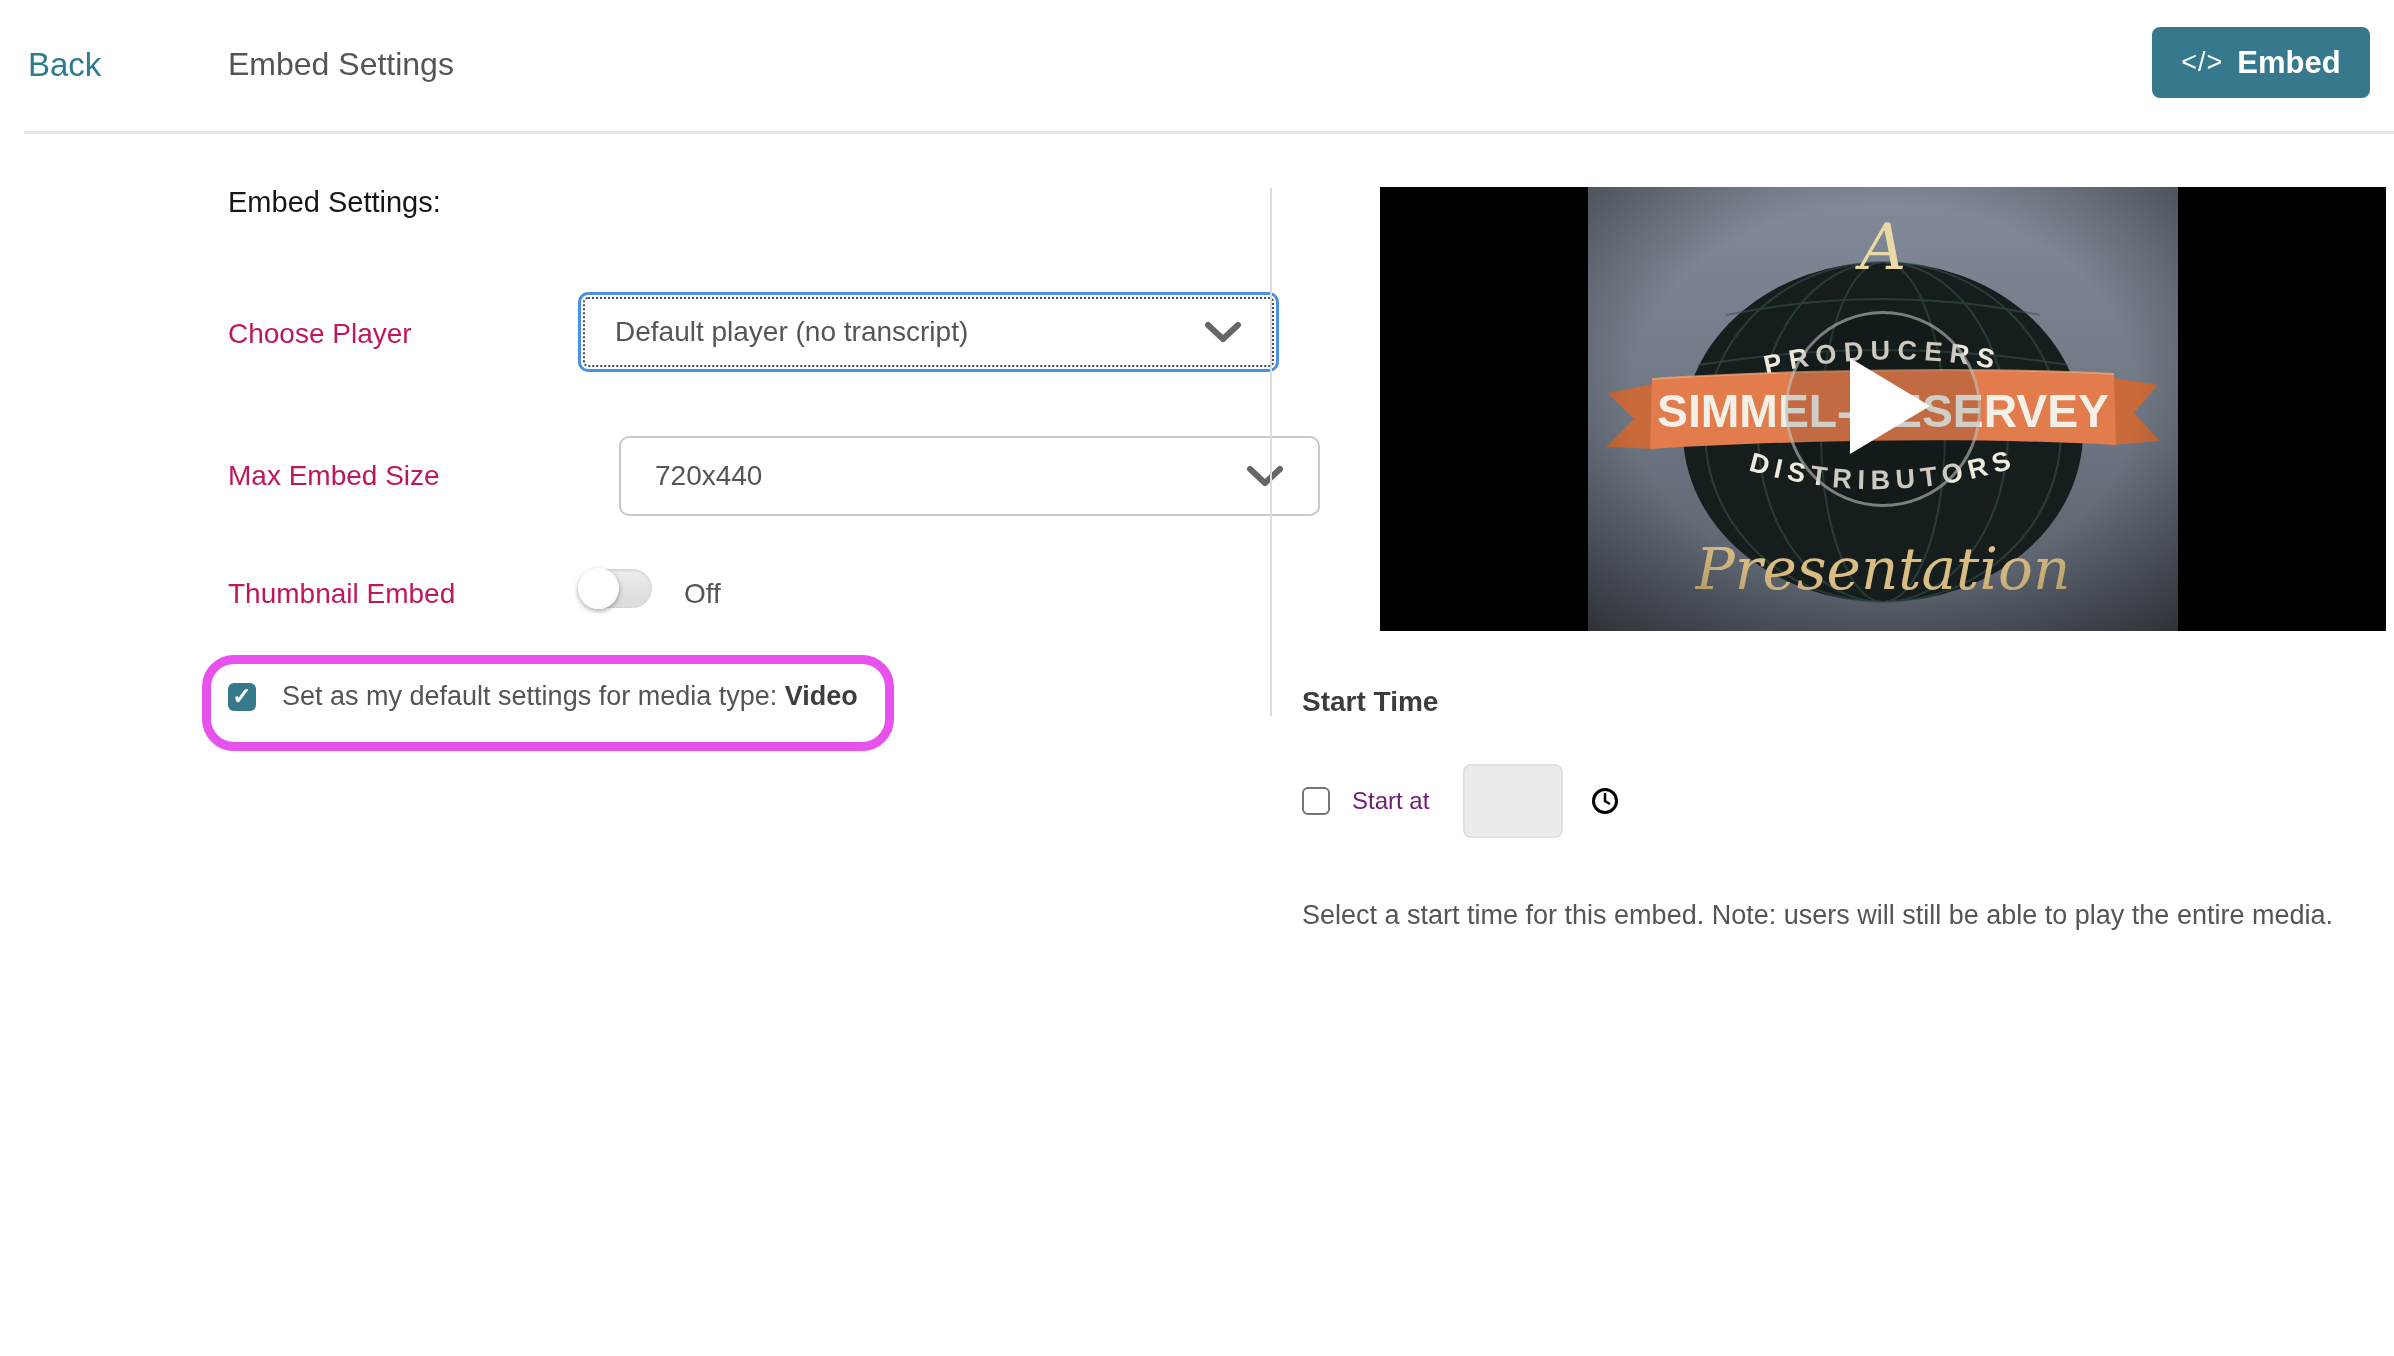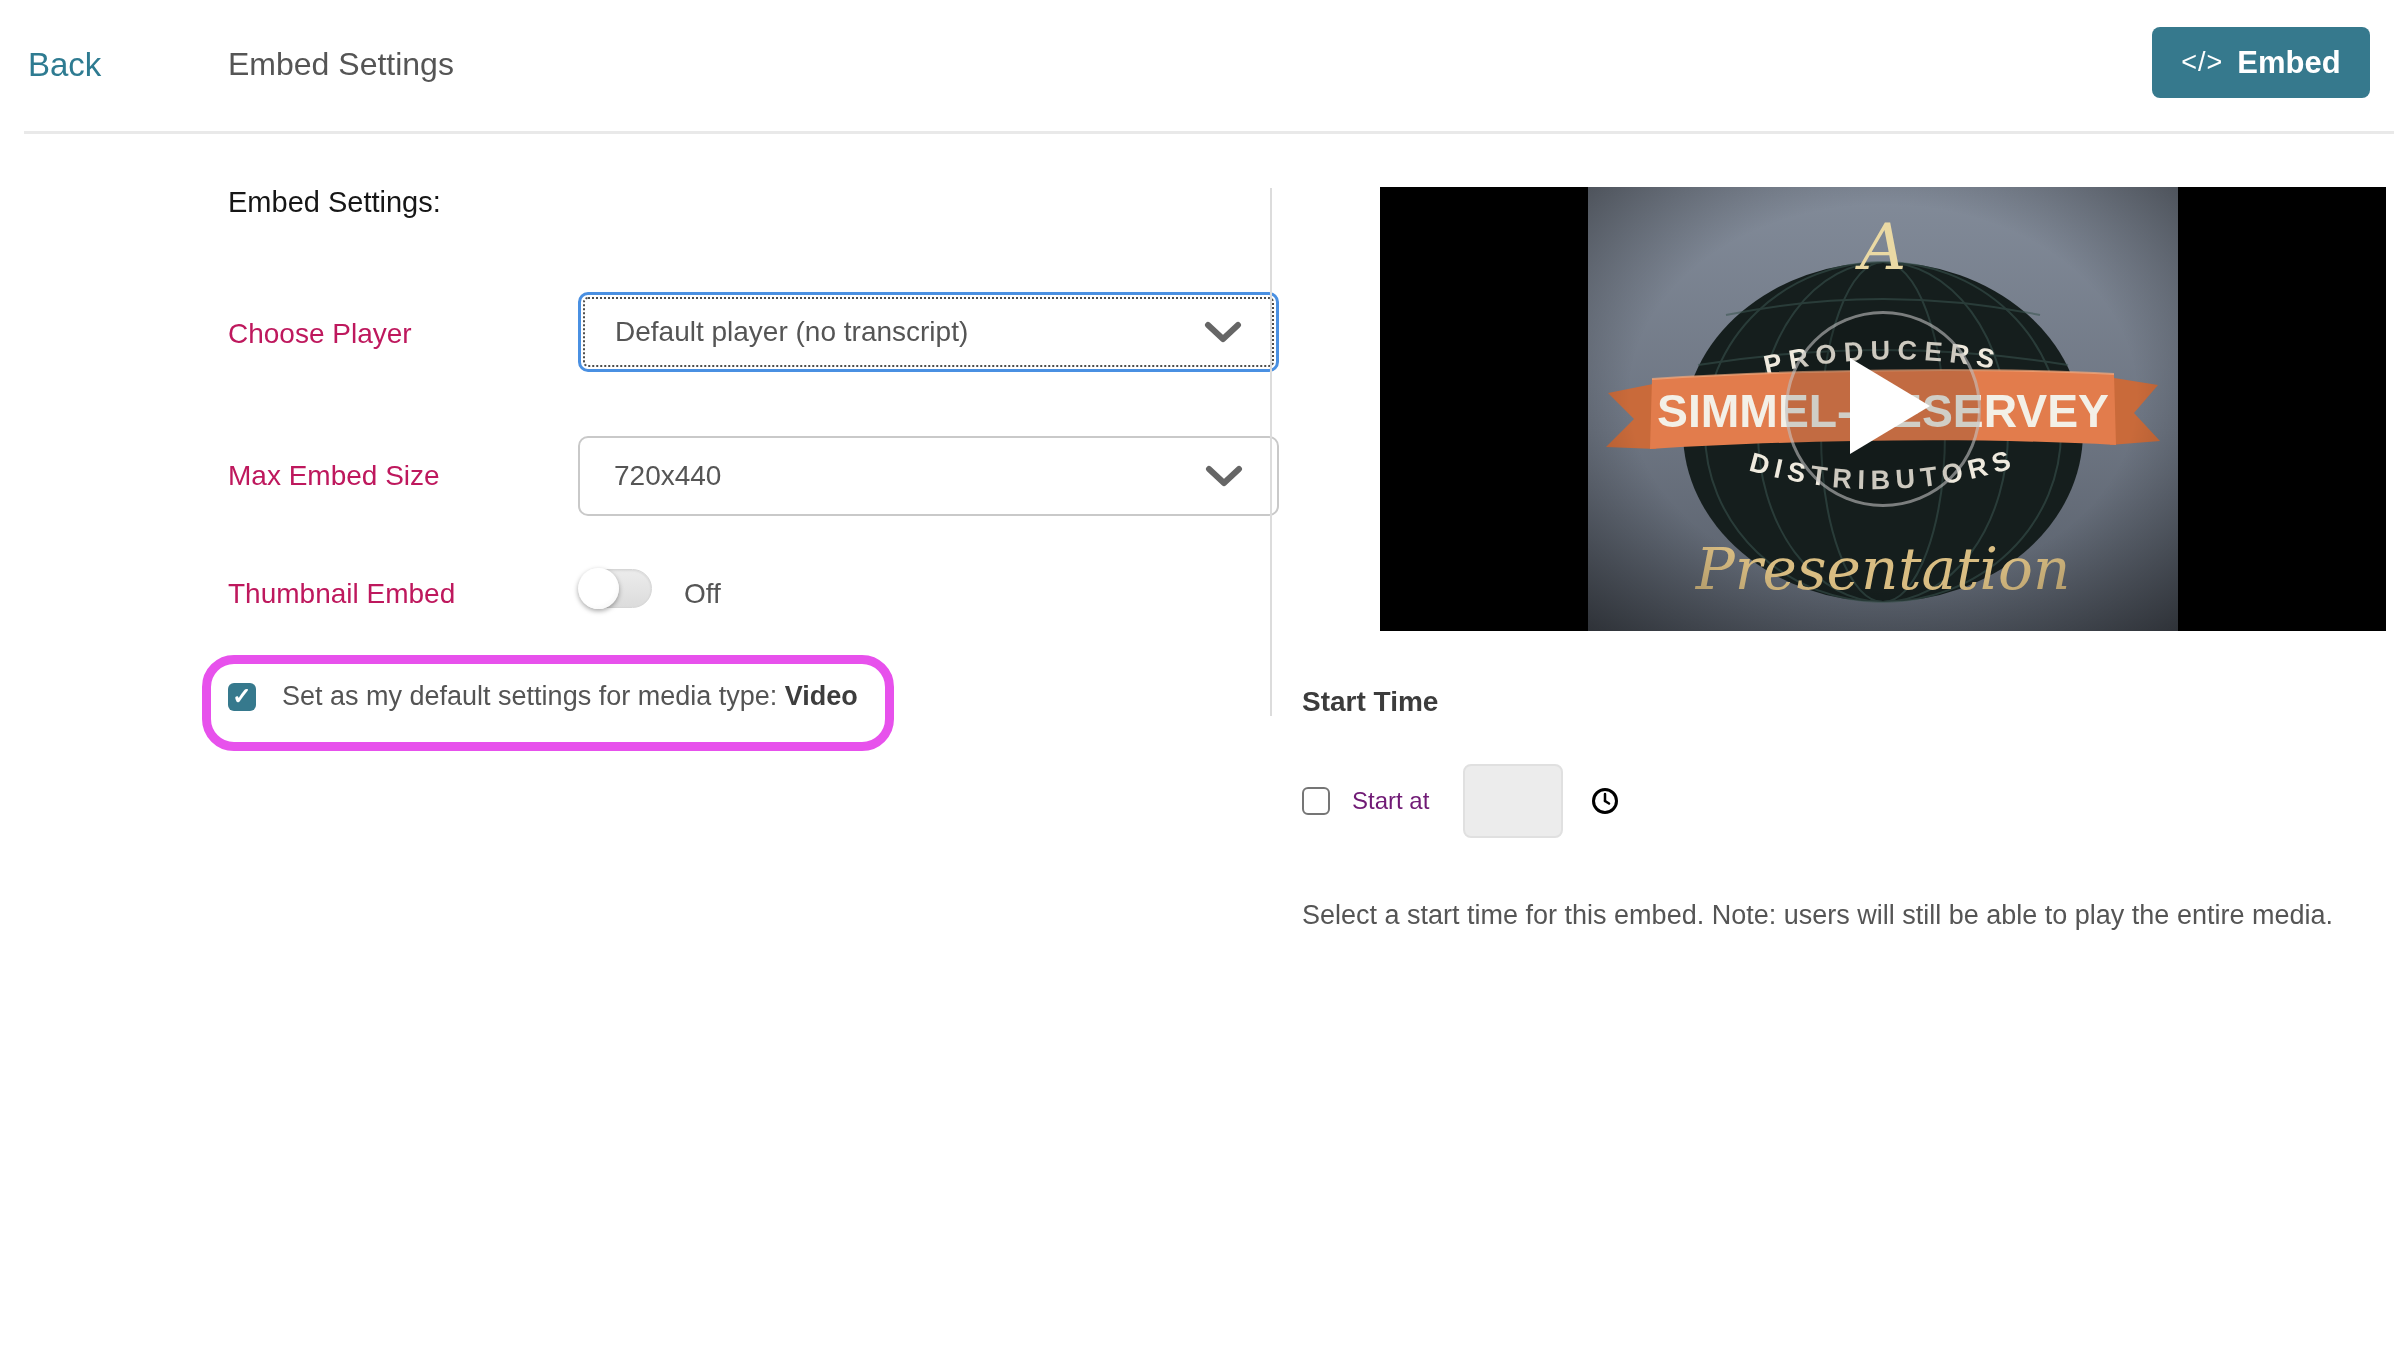--- a/index.html
+++ b/index.html
@@ -23,21 +23,21 @@
   .field-label{position:absolute;left:228px;font-size:28px;color:#be185d;}
   .lbl-player{top:318px;}
   .lbl-size{top:460px;}
   .lbl-thumb{top:578px;}
   .select-box{
     position:absolute;left:578px;width:701px;height:80px;background:#fff;
     border:2px solid #c9c9c9;border-radius:10px;display:flex;align-items:center;
     padding:0 34px;box-sizing:border-box;font-size:28px;color:#555;cursor:pointer;justify-content:space-between;
   }
   .select-player{top:292px;border:3px solid #4a90e2;outline:2px dotted #4d4d4d;outline-offset:-7px;}
-  .select-size{top:436px;}
+  .select-size{top:436px;margin-left:41px;}
   .chev{flex:0 0 auto;}
   
   .toggle{
     position:absolute;left:578px;top:569px;width:74px;height:39px;border-radius:20px;
     background:linear-gradient(#ececec,#dcdcdc);border:1px solid #d6d6d6;box-sizing:border-box;cursor:pointer;
     box-shadow:inset 0 1px 2px rgba(0,0,0,0.08);
   }
   .toggle-knob{
     position:absolute;left:-1px;top:-2px;width:41px;height:41px;border-radius:50%;
     background:radial-gradient(circle at 38% 35%, #ffffff 60%, #f0f0f0);

